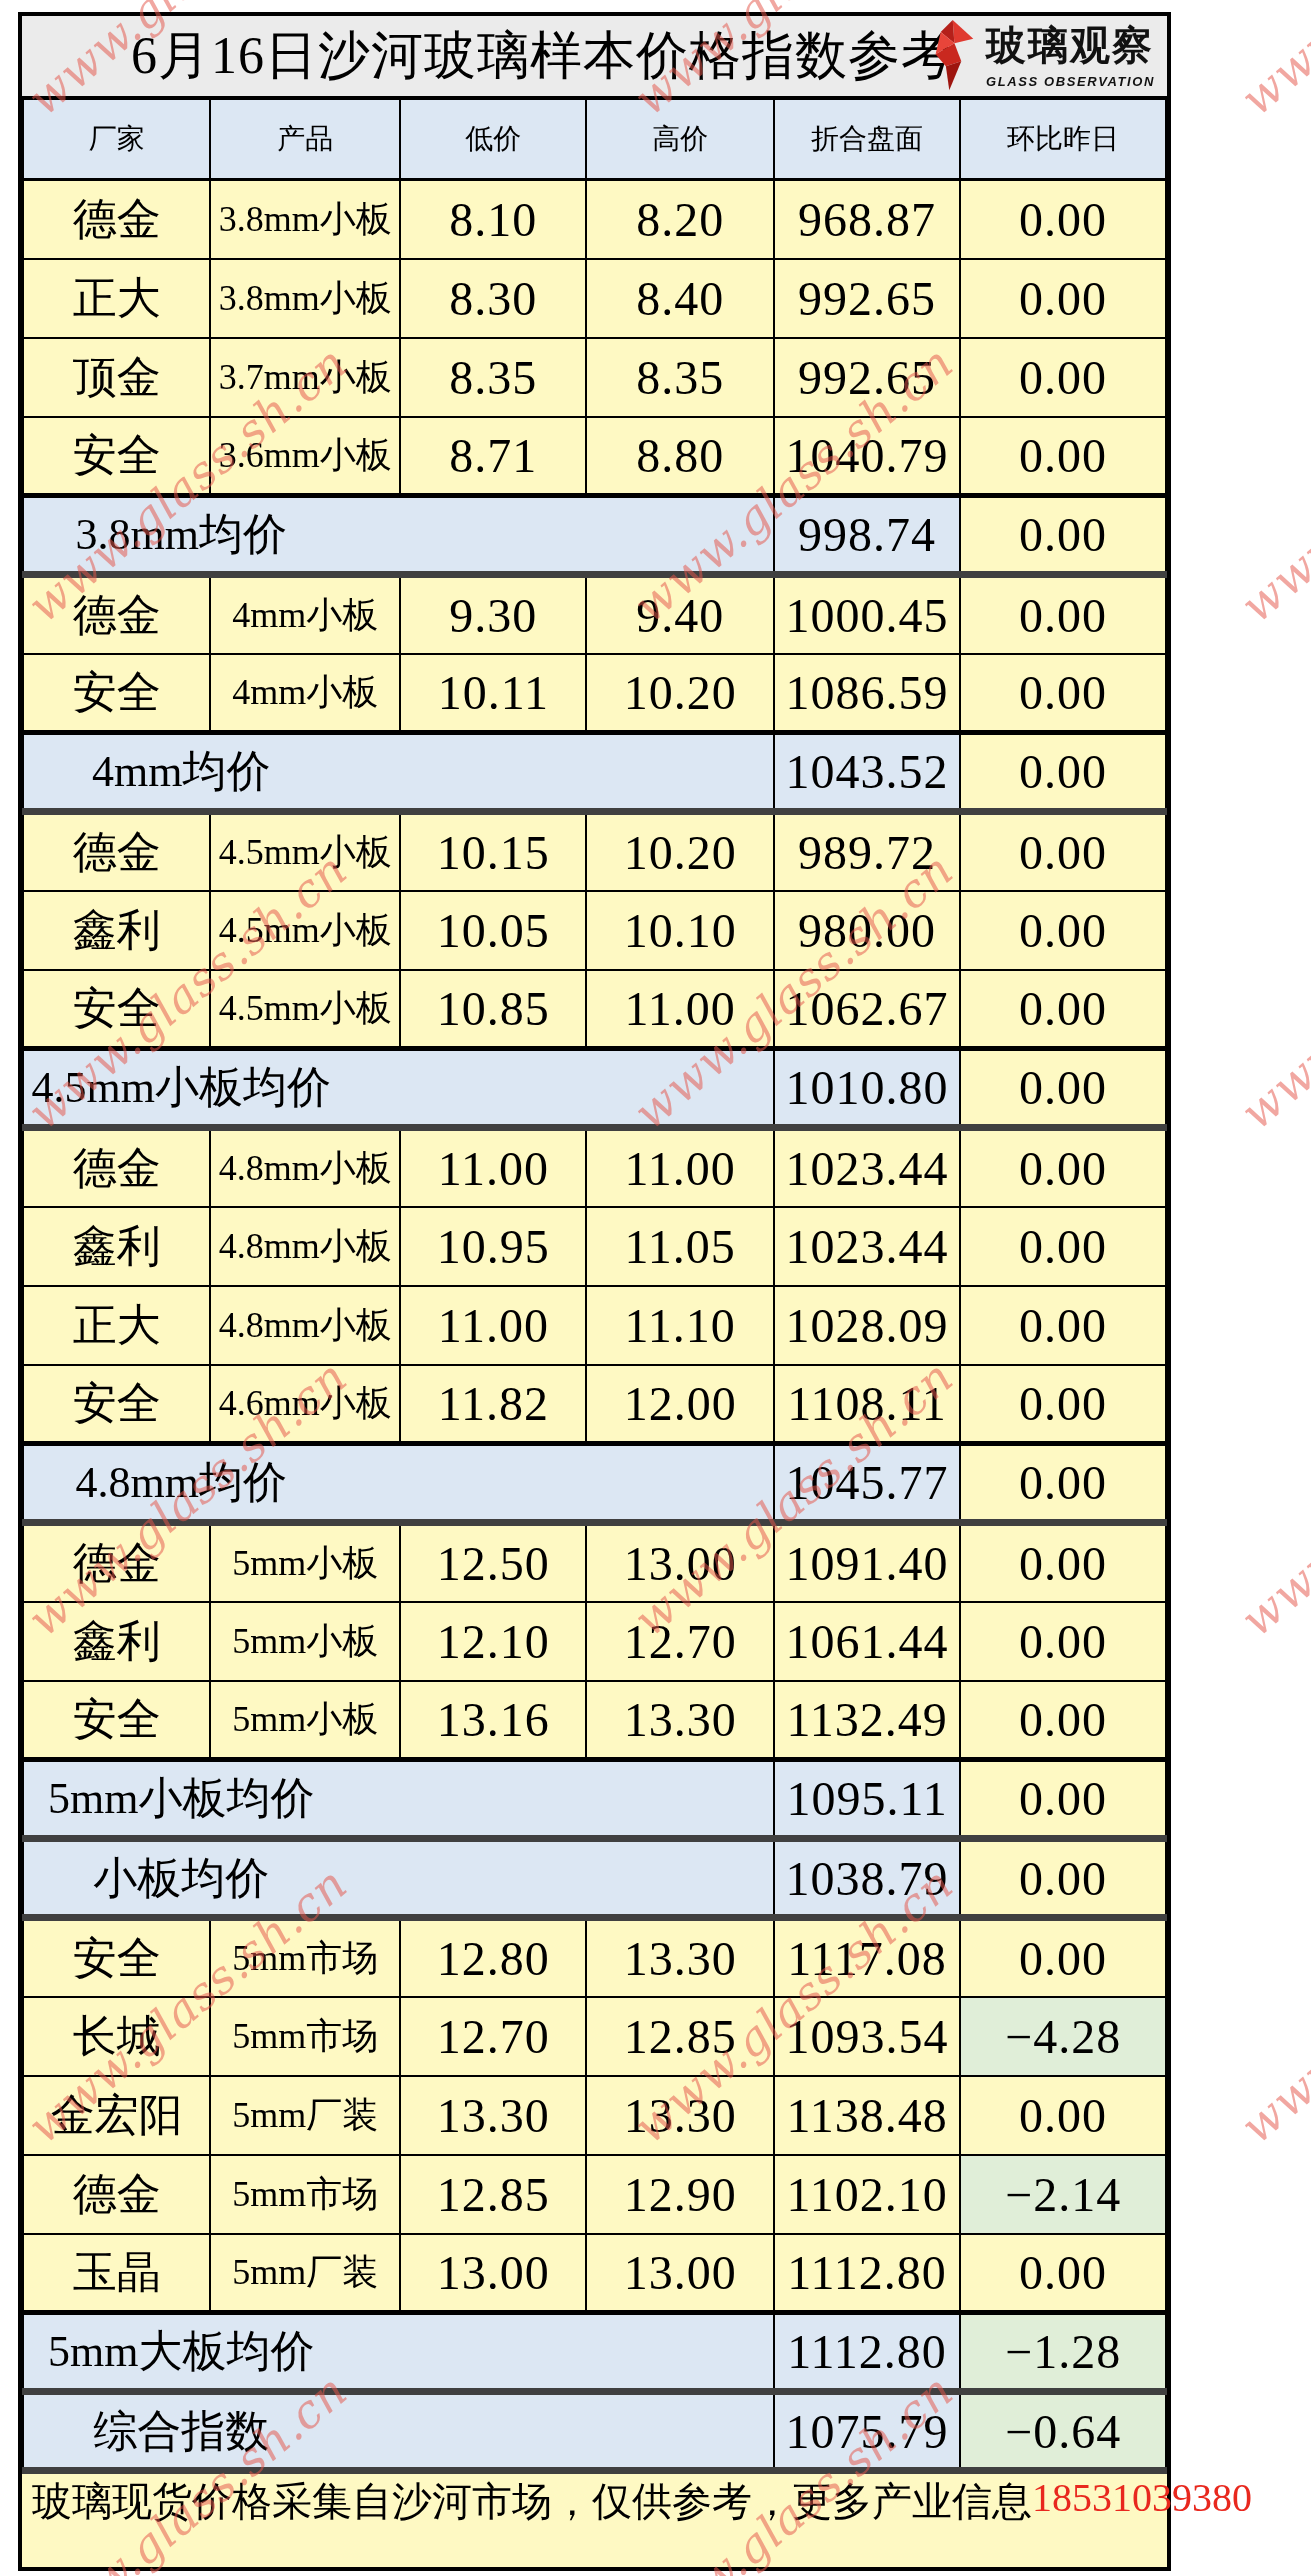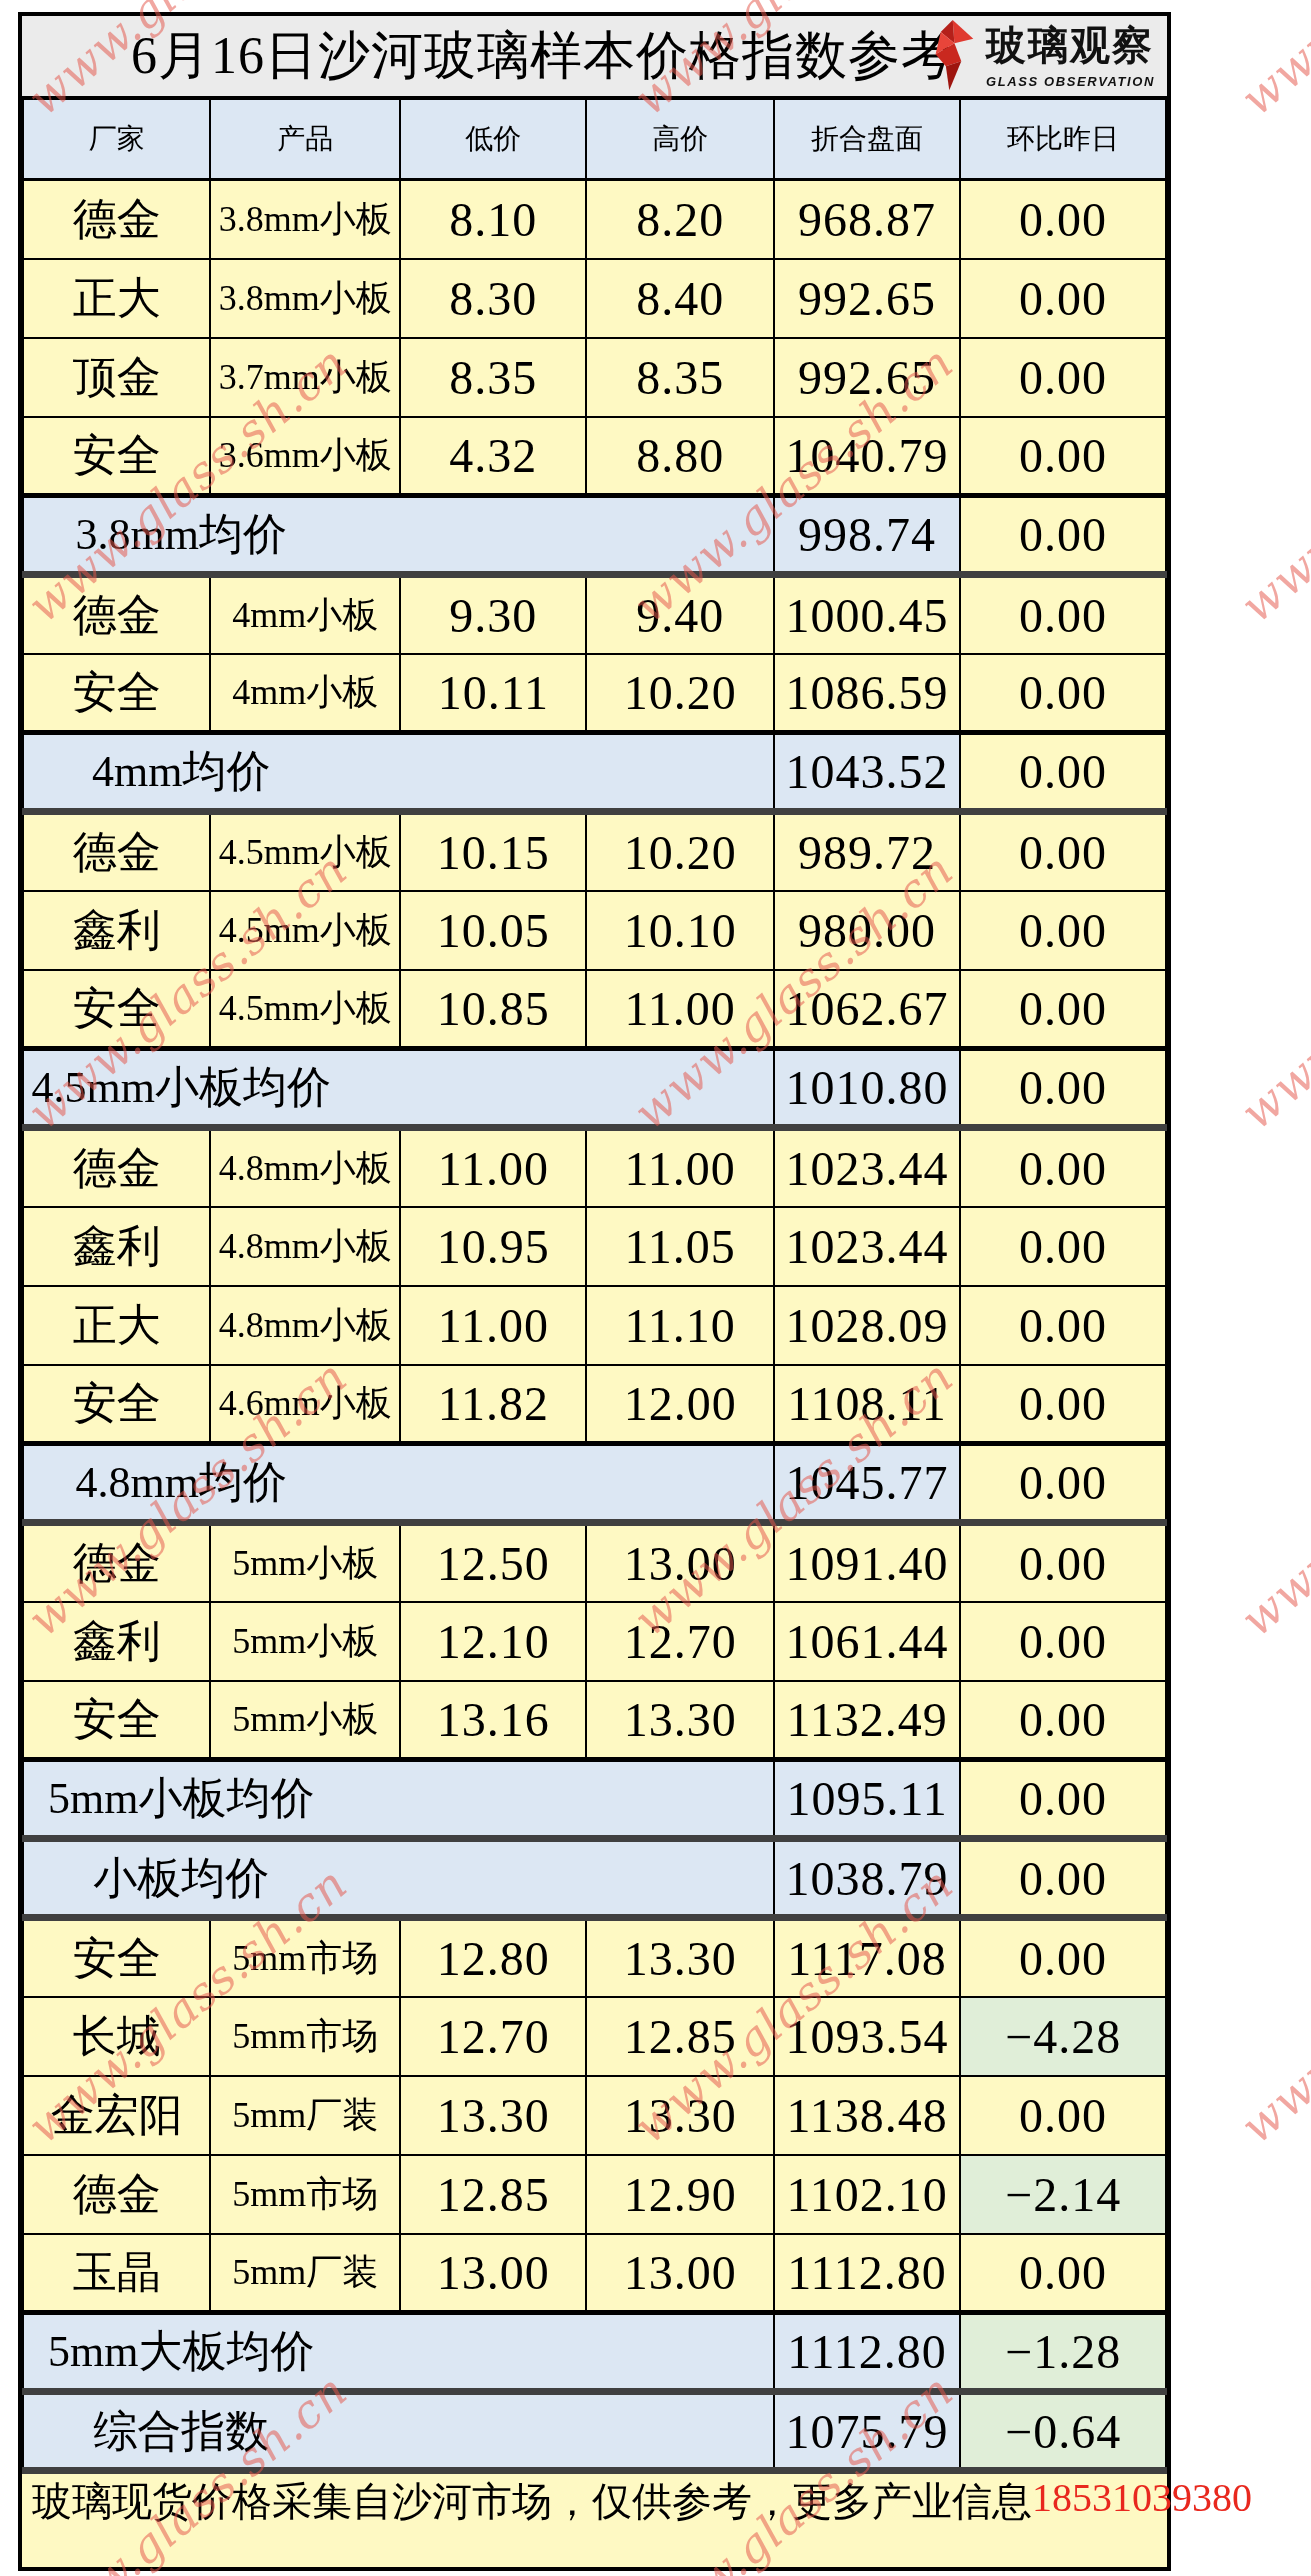--- a/index.html
+++ b/index.html
@@ -103,21 +103,21 @@
             <td class="c-mfr">顶金</td>
             <td class="c-prod">3.7mm小板</td>
             <td class="c-num">8.35</td>
             <td class="c-num">8.35</td>
             <td class="c-num">992.65</td>
             <td class="c-num">0.00</td>
           </tr>
           <tr>
             <td class="c-mfr">安全</td>
             <td class="c-prod">3.6mm小板</td>
-            <td class="c-num">4.32</td>
+            <td class="c-num">8.71</td>
             <td class="c-num">8.80</td>
             <td class="c-num">1040.79</td>
             <td class="c-num">0.00</td>
           </tr>
           <tr class="summary">
             <td colspan="4" class="sum-label">3.8mm均价</td>
             <td class="c-num sum-val">998.74</td>
             <td class="c-num">0.00</td>
           </tr>
           <tr>

